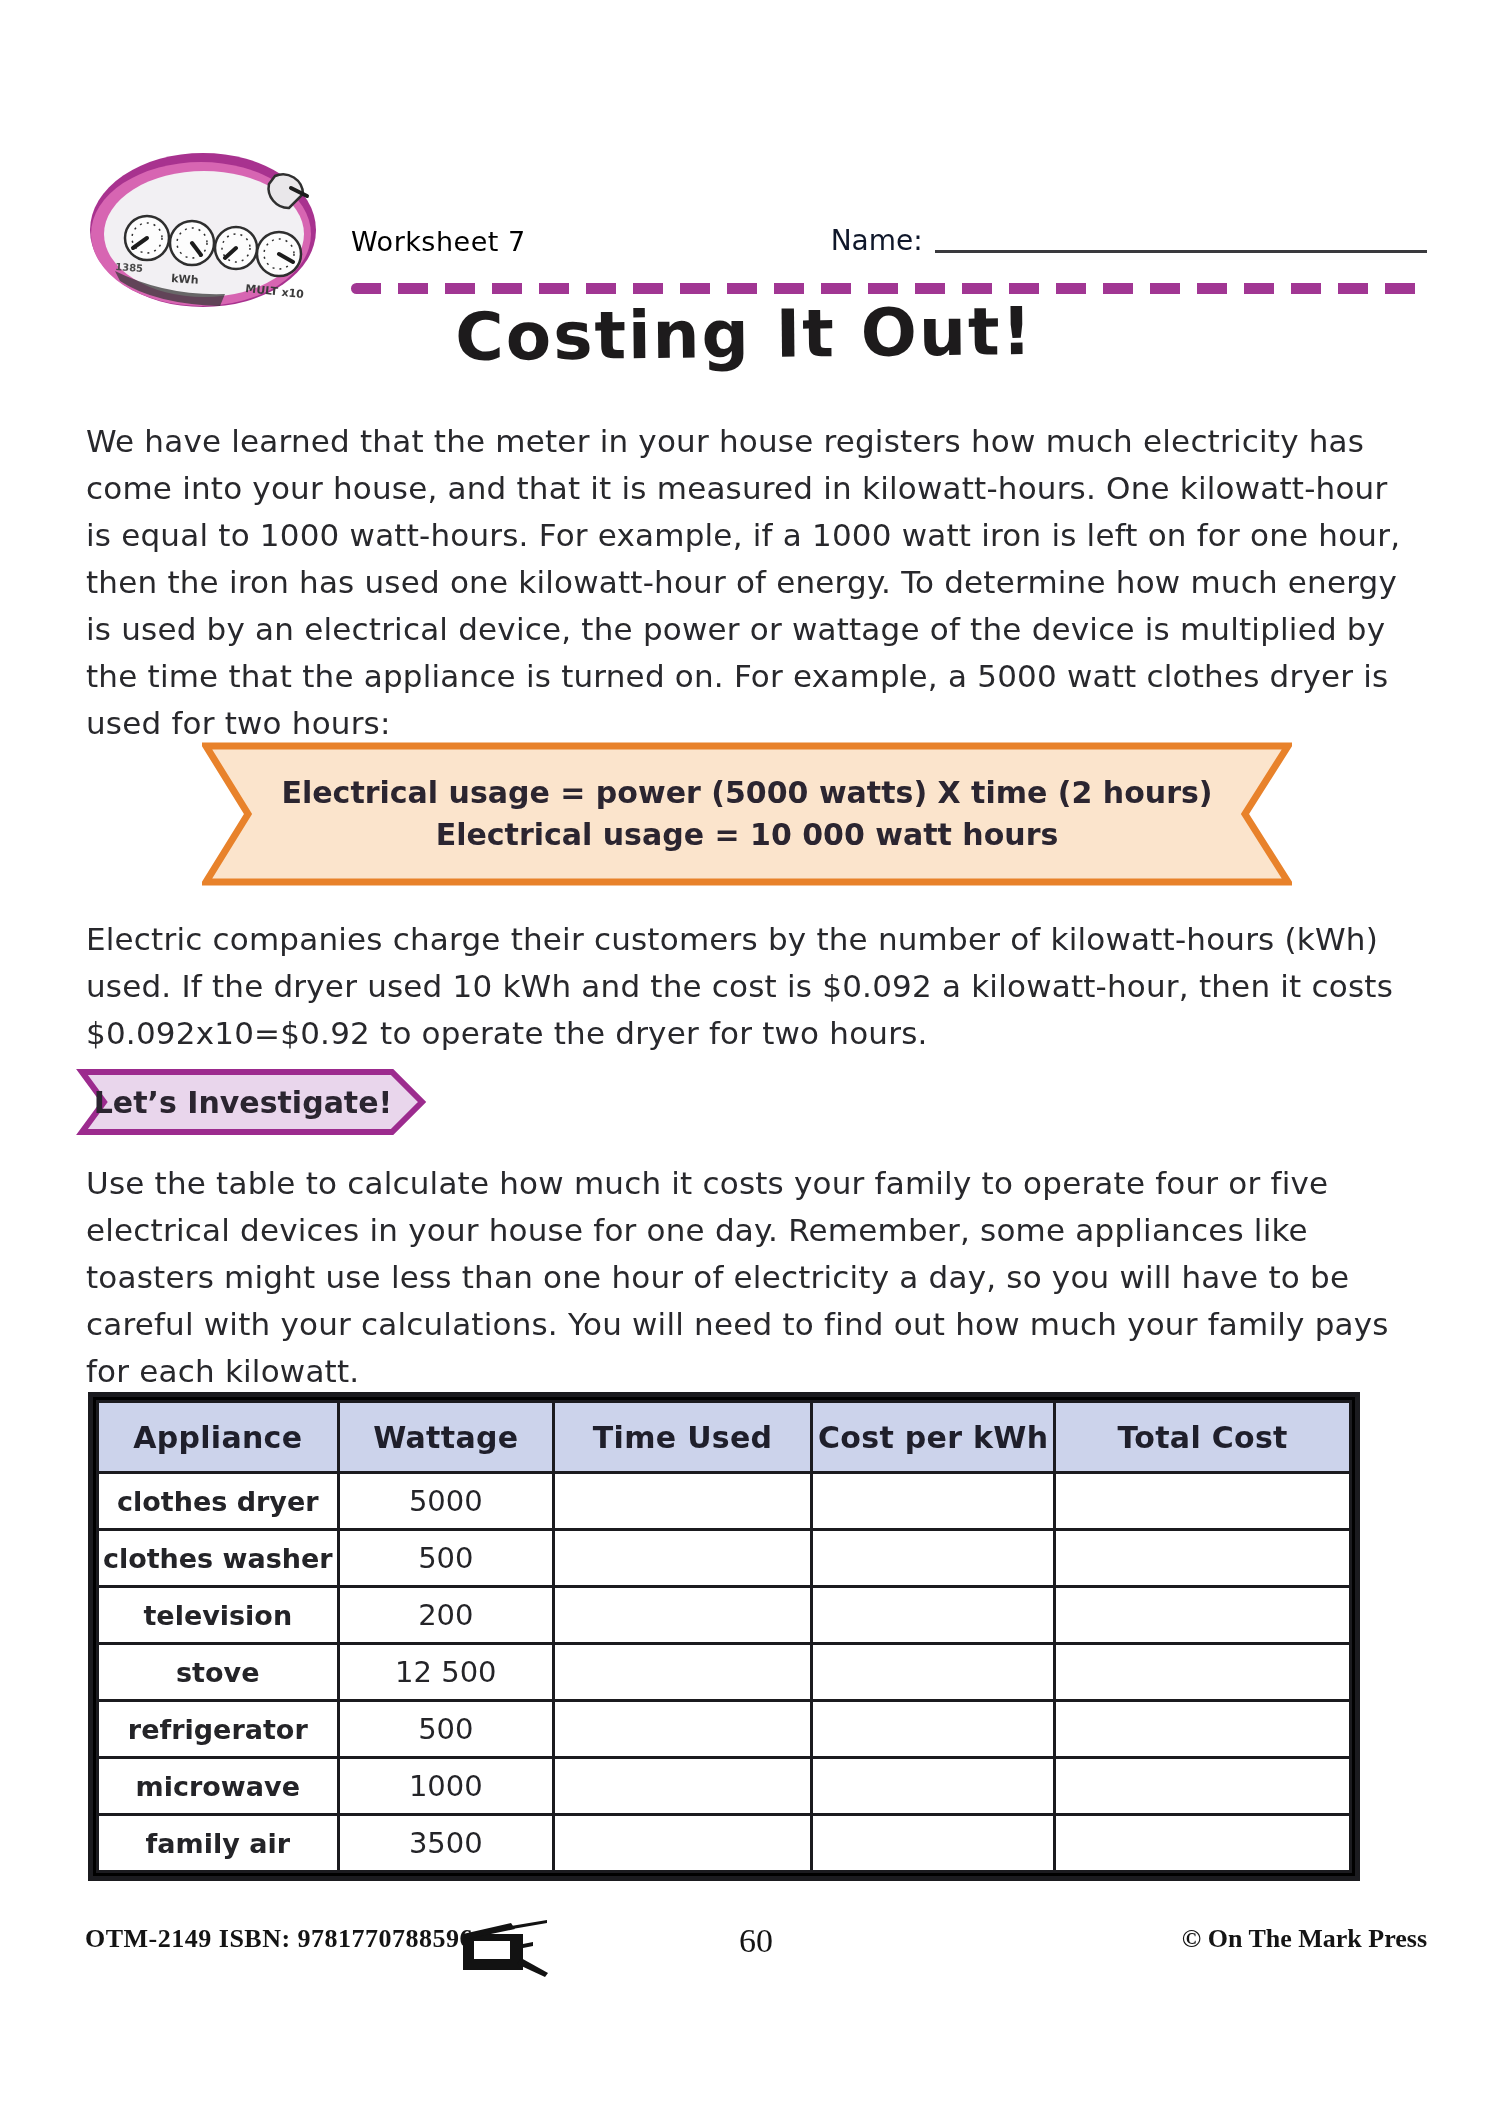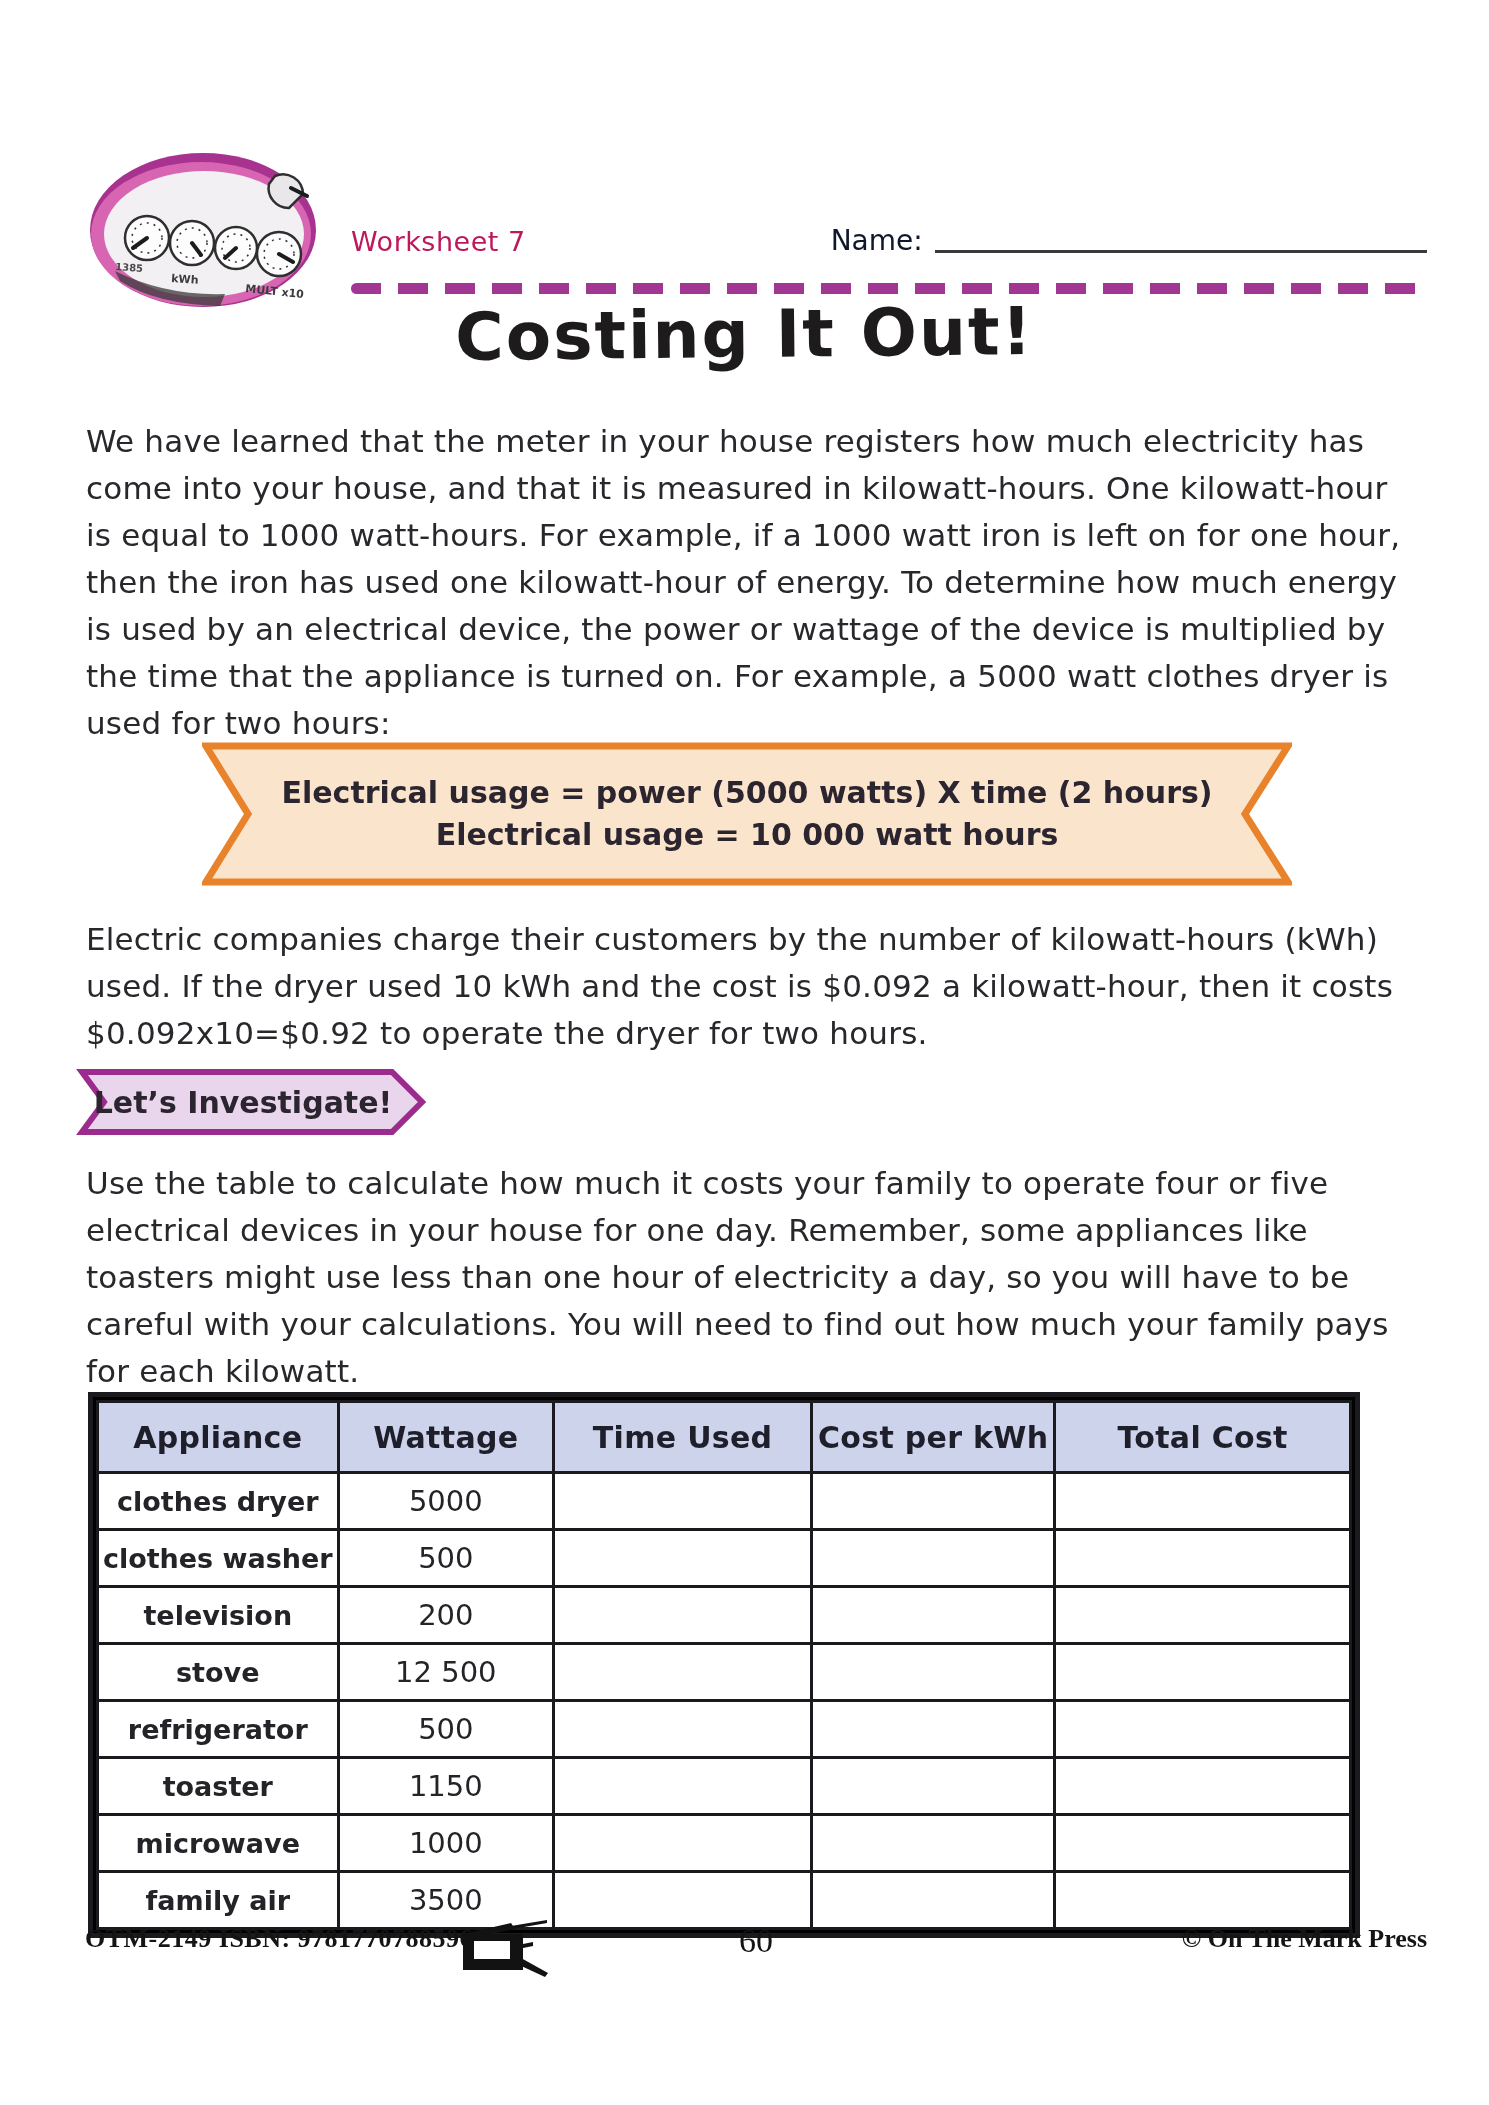--- a/index.html
+++ b/index.html
@@ -8,21 +8,21 @@
     font-family:"DejaVu Sans","Liberation Sans",sans-serif;color:#2a2a2e;
     -webkit-font-smoothing:antialiased;overflow:hidden;
   }
   .page{position:absolute;inset:0;}
 
   
   .header{position:absolute;top:148px;left:85px;right:62px;display:flex;}
   .logo{width:238px;height:168px;flex:0 0 auto;position:relative;top:-2px;}
   .header-right{flex:1;padding-left:28px;display:flex;flex-direction:column;justify-content:flex-start;}
   .header-line1{display:flex;align-items:flex-end;margin-top:76px;}
-  .worksheet-label{font-size:27px;color:#be185d;letter-spacing:.5px;}
+  .worksheet-label{font-size:27px;color:#000000;letter-spacing:.5px;}
   .name-label{font-size:28px;color:#0f172a;margin-left:305px;}
   .name-line{flex:1;border-bottom:3px solid #3a3a3e;margin-left:12px;margin-bottom:4px;}
   .dash-sep{height:11px;margin-top:26px;border-radius:6px;
     background:repeating-linear-gradient(to right,#a13693 0px,#a13693 30px,transparent 30px,transparent 47px);}
 
   
   .title{position:absolute;top:296px;left:0;width:100%;text-align:center;
     font-size:66px;font-weight:bold;letter-spacing:2px;color:#1d1b1c;
     transform:rotate(-0.6deg);font-family:"DejaVu Sans",sans-serif;}
 
@@ -183,27 +183,20 @@
             <td></td>
           </tr>
           <tr>
             <td class="col-appliance">refrigerator</td>
             <td>500</td>
             <td></td>
             <td></td>
             <td></td>
           </tr>
           <tr>
-            <td class="col-appliance">toaster</td>
-            <td>1150</td>
-            <td></td>
-            <td></td>
-            <td></td>
-          </tr>
-          <tr>
             <td class="col-appliance">microwave</td>
             <td>1000</td>
             <td></td>
             <td></td>
             <td></td>
           </tr>
           <tr>
             <td class="col-appliance">family air</td>
             <td>3500</td>
             <td></td>

